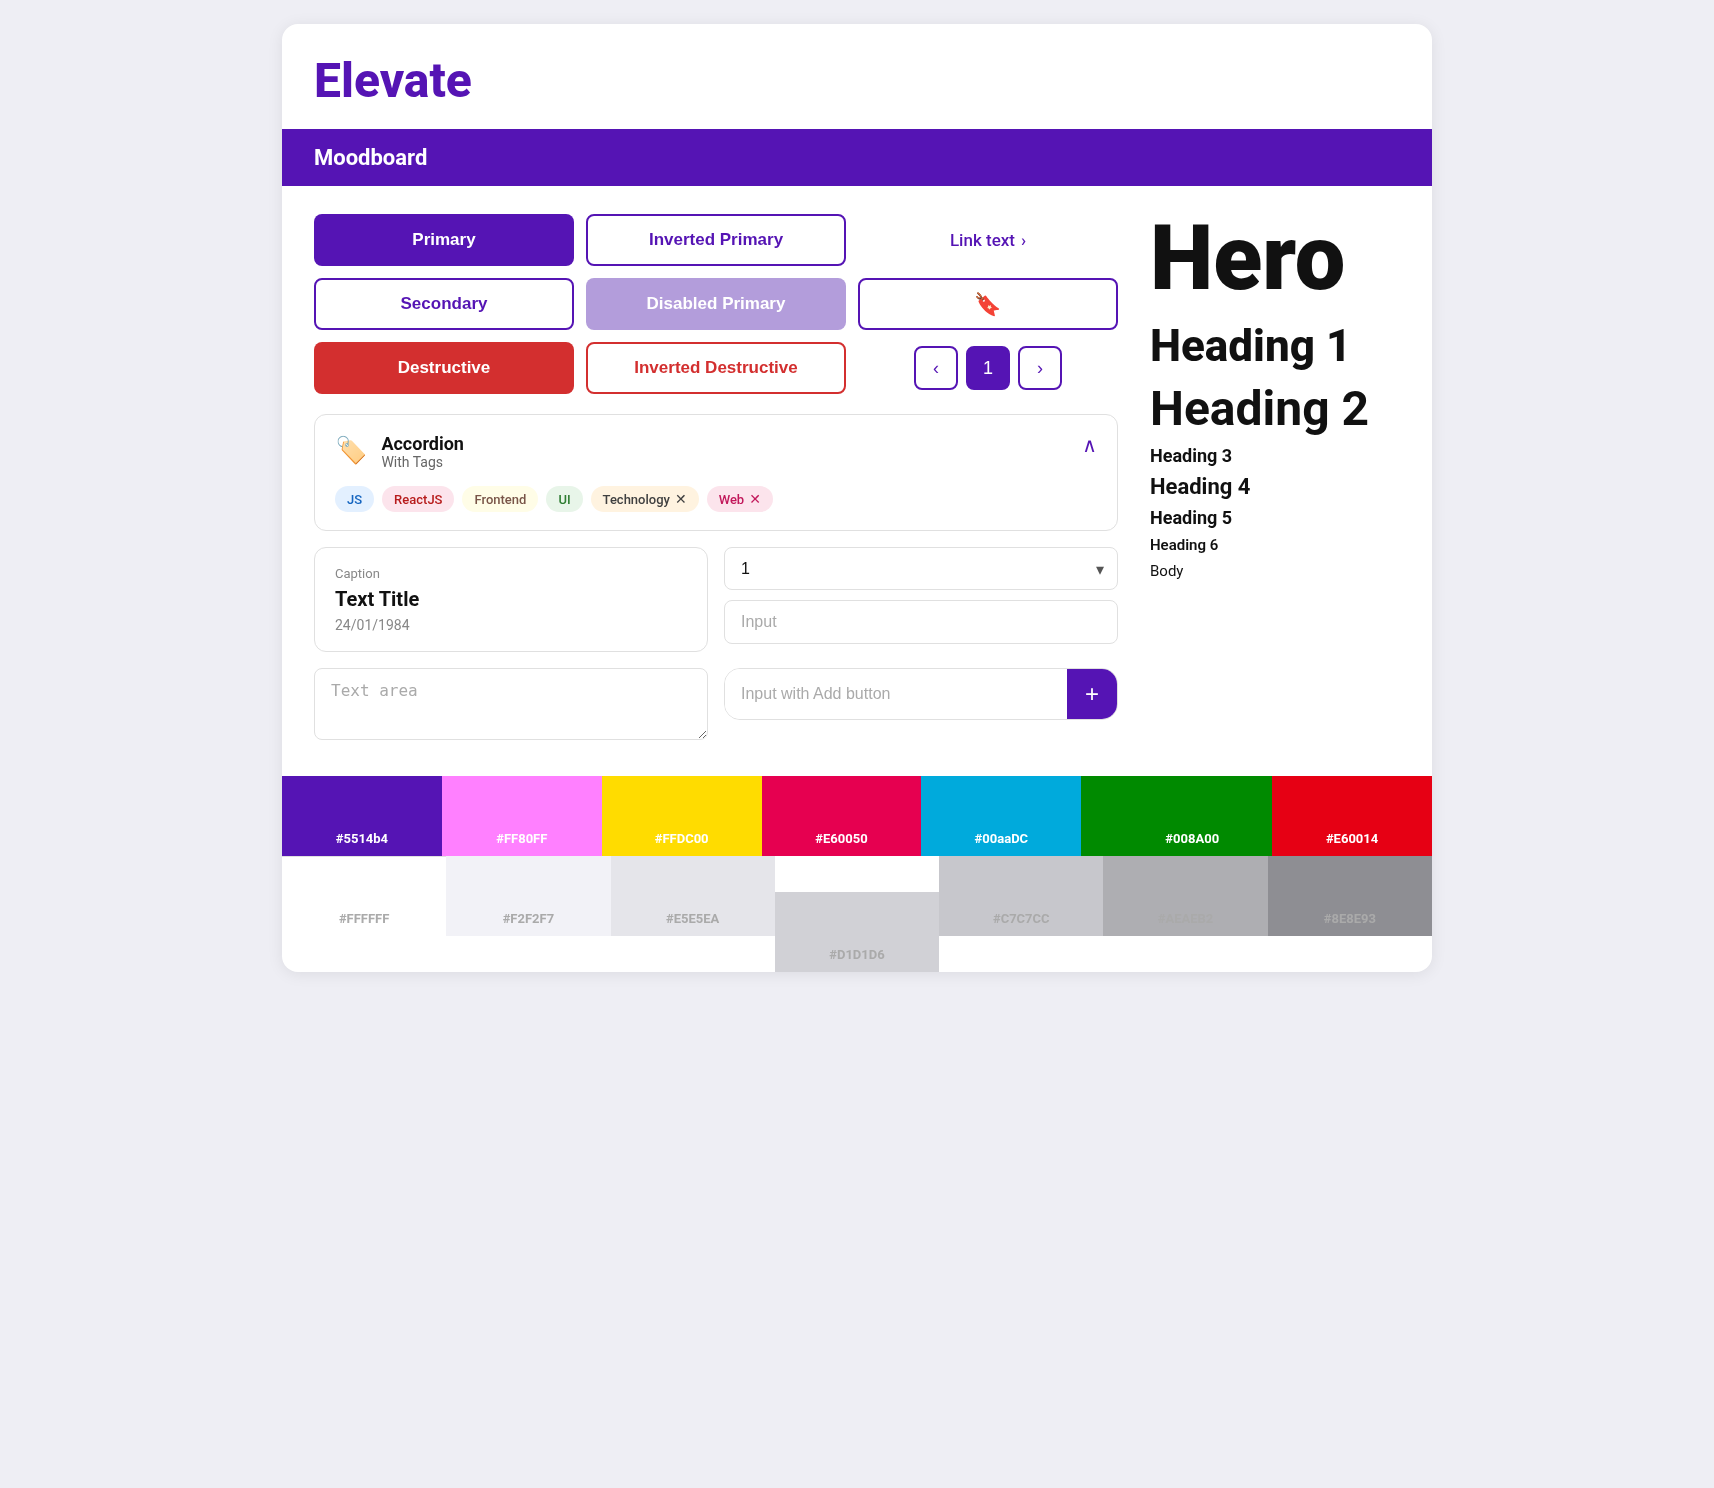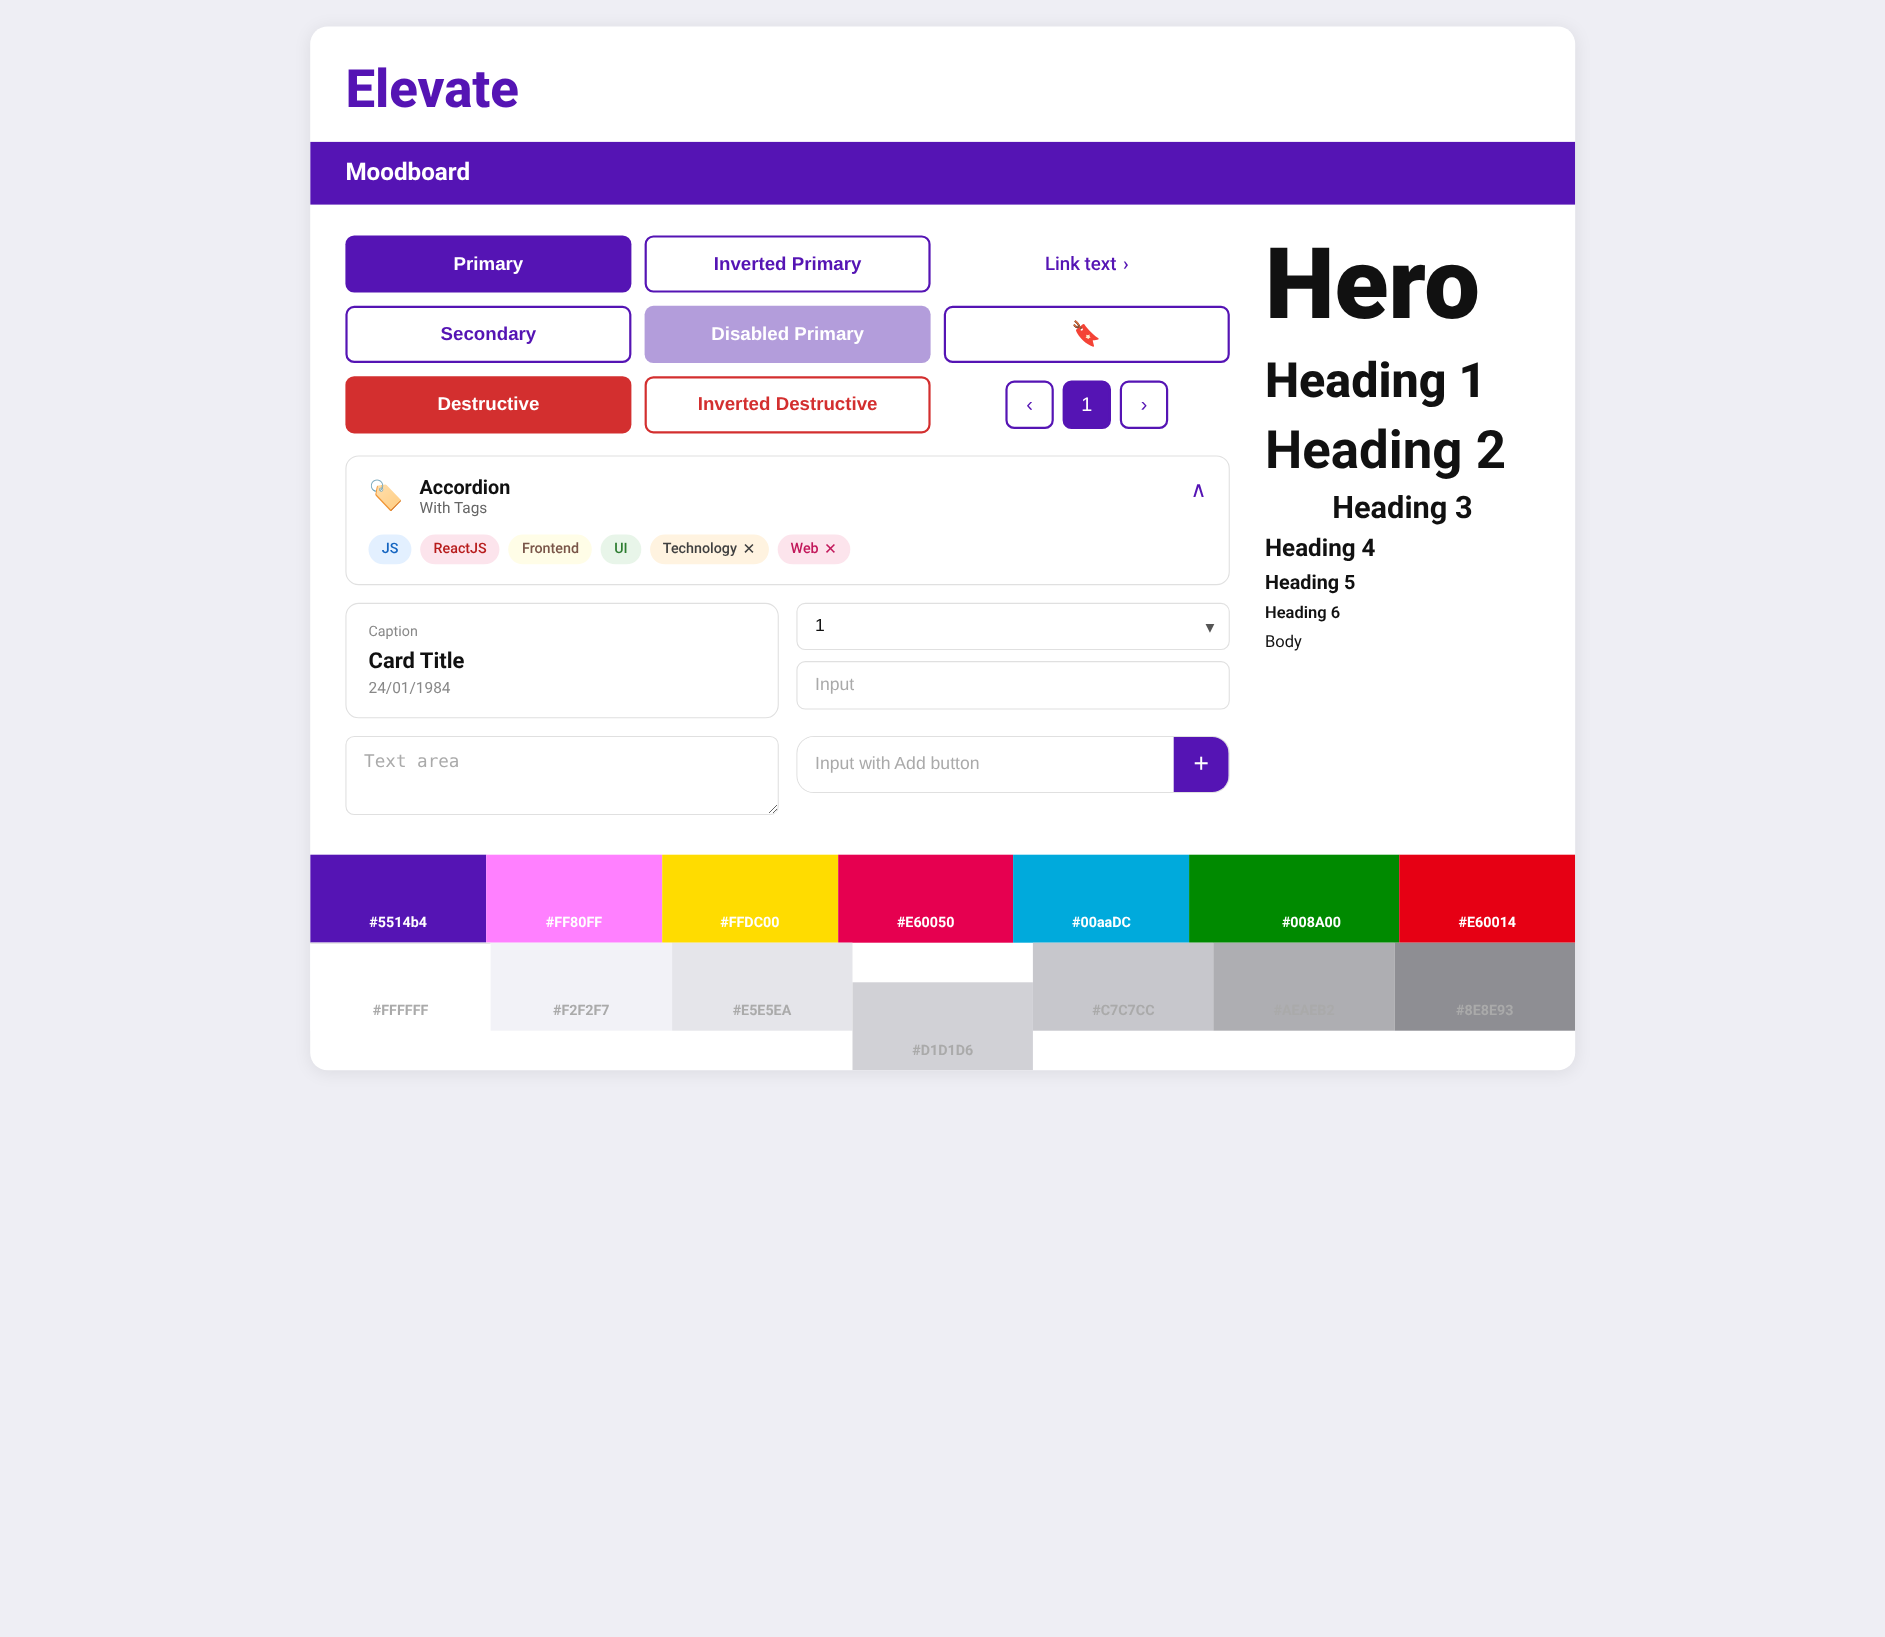--- a/index.html
+++ b/index.html
@@ -338,21 +338,21 @@
     
     .hero-text {
       font-size: 90px;
       font-weight: 900;
       color: #111;
       line-height: 1;
       margin-bottom: 12px;
     }
     .h1-text { font-size: 44px; font-weight: 800; color: #111; margin-bottom: 4px; }
     .h2-text { font-size: 48px; font-weight: 700; color: #111; margin-bottom: 4px; }
-    .h3-text { font-size: 28px; font-weight: 700; color: #111; margin-bottom: 4px; text-align: center; }
+    .h3-text { font-size: 18px; font-weight: 700; color: #111; margin-bottom: 4px; }
     .h4-text { font-size: 22px; font-weight: 700; color: #111; margin-bottom: 4px; }
     .h5-text { font-size: 18px; font-weight: 700; color: #111; margin-bottom: 4px; }
     .h6-text { font-size: 15px; font-weight: 600; color: #111; margin-bottom: 4px; }
     .body-text { font-size: 15px; font-weight: 400; color: #111; }
   </style>
 </head>
 <body>
 
 <div class="main-card">
 
@@ -410,21 +410,21 @@
           <span class="tag tag-frontend">Frontend</span>
           <span class="tag tag-ui">UI</span>
           <span class="tag tag-technology">Technology <span class="tag-close">✕</span></span>
           <span class="tag tag-web">Web <span class="tag-close">✕</span></span>
         </div>
       </div>
 
       <div class="card-form">
         <div class="card-info">
           <span class="card-caption">Caption</span>
-          <span class="card-title">Card Title</span>
+          <span class="card-title">Text Title</span>
           <span class="card-date">24/01/1984</span>
         </div>
         <div class="form-right">
           <div class="select-wrap">
             <select>
               <option value="1">1</option>
               <option value="2">2</option>
               <option value="3">3</option>
             </select>
             <span class="select-chevron">▾</span>

